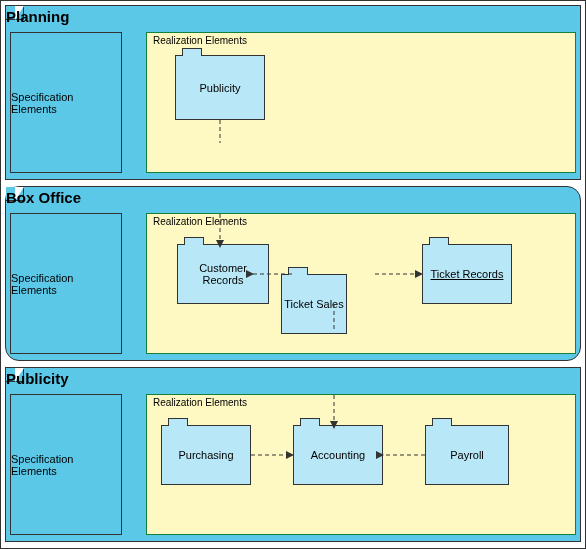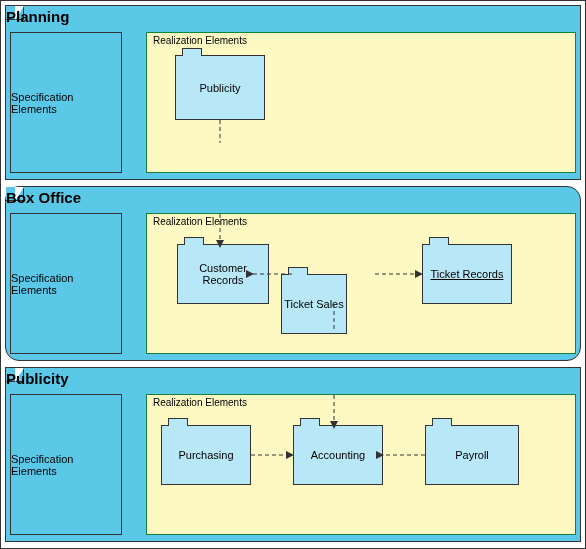--- a/index.html
+++ b/index.html
@@ -211,21 +211,21 @@
       <div class="component-box" style="left:14px; top:30px; width:90px; height:60px;">
         <div class="comp-tab"></div>
         <span>Purchasing</span>
       </div>
 
       <div class="component-box" style="left:146px; top:30px; width:90px; height:60px;">
         <div class="comp-tab"></div>
         <span>Accounting</span>
       </div>
 
-      <div class="component-box" style="left:278px; top:30px; width:94px; height:60px;">
+      <div class="component-box" style="left:278px; top:30px; width:84px; height:60px;">
         <div class="comp-tab"></div>
         <span>Payroll</span>
       </div>
 
       <svg class="arrows-svg">
         <defs>
           <marker id="arrow-down2" markerWidth="8" markerHeight="8" refX="4" refY="4" orient="auto">
             <path d="M0,0 L8,4 L0,8 Z" fill="#333"></path>
           </marker>
           <marker id="arrow-right2" markerWidth="8" markerHeight="8" refX="7" refY="4" orient="auto">

